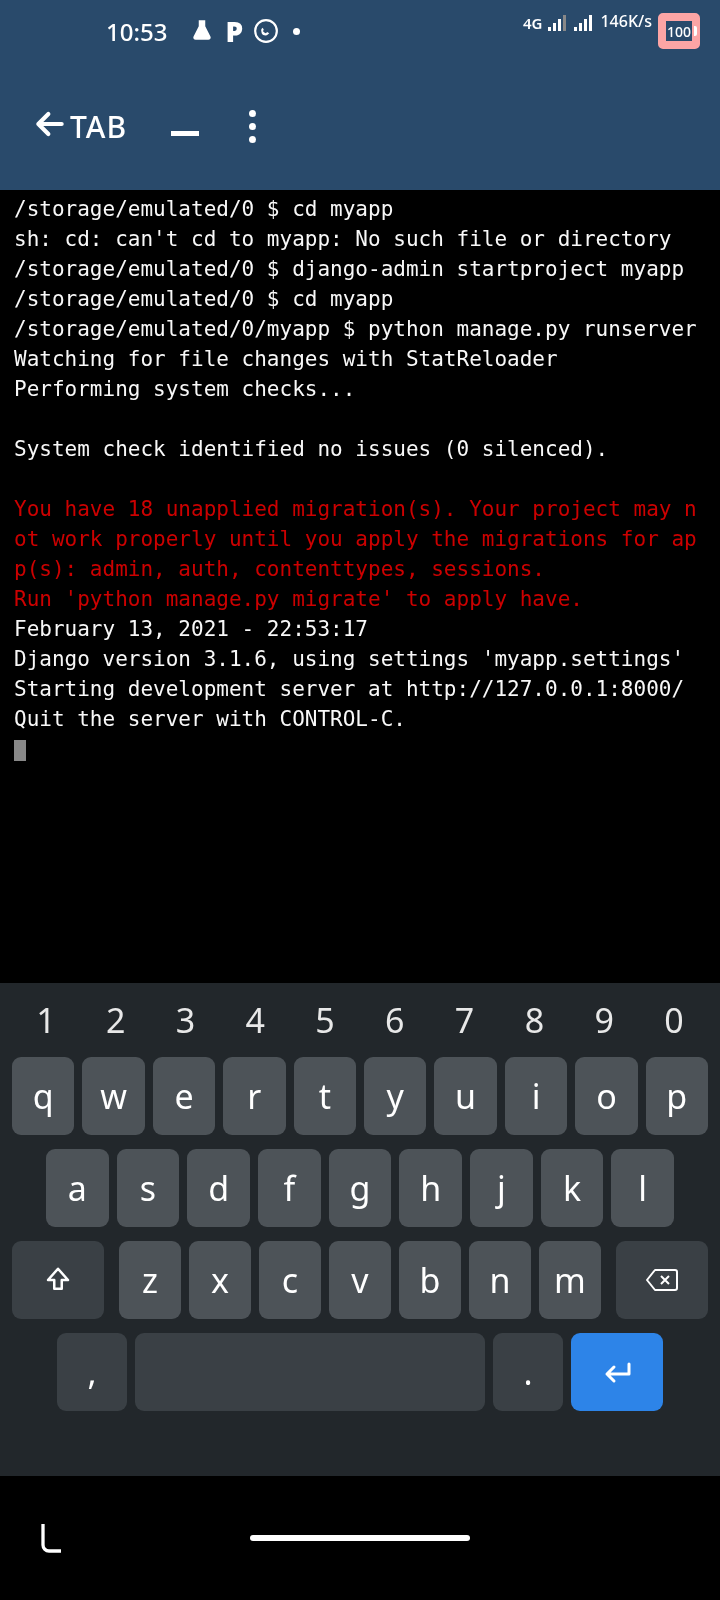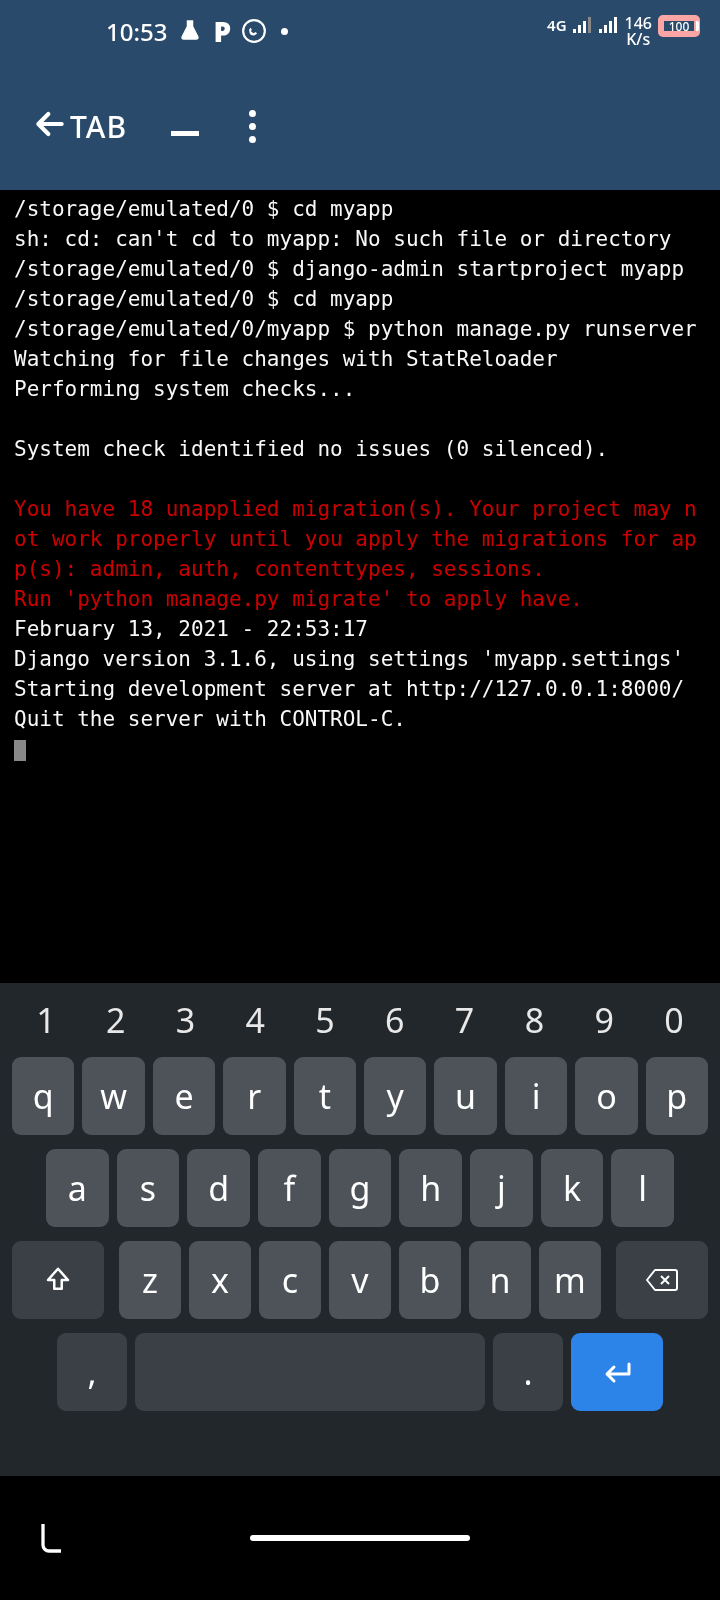--- a/index.html
+++ b/index.html
@@ -17,26 +17,26 @@
     background: #294a6b;
     display: flex;
     align-items: center;
     justify-content: space-between;
     padding: 0 20px 0 106px;
     font-size: 24px;
     font-weight: 500;
   }
   .status-left { display: flex; align-items: center; gap: 10px; }
   .status-right { display: flex; align-items: flex-start; gap: 6px; }
-  .time { margin-right: 0; }
+  .time { margin-right: 12px; }
   .status-icon { display:inline-flex; }
-  .net-speed { font-size: 16px; line-height: 1; display:flex; flex-direction:column; align-items:center;}
+  .net-speed { font-size: 16px; line-height: 1; display:flex; flex-direction:row; align-items:center;}
   .battery {
     display:inline-flex; align-items:center; justify-content:center;
-    border:6px solid #fca5a5; border-radius:5px; width:42px; height:22px; font-size:12px; position:relative;
+    border:8px solid #fca5a5; border-radius:5px; width:42px; height:36px; font-size:14px; position:relative;
   }
   .battery::after { content:""; position:absolute; right:-5px; width:3px; height:10px; background:#fff; border-radius:0 2px 2px 0;}
   
   .app-header {
     height: 128px;
     background: #294a6b;
     display: flex;
     align-items: center;
     padding: 0 30px 0 30px;
   }

